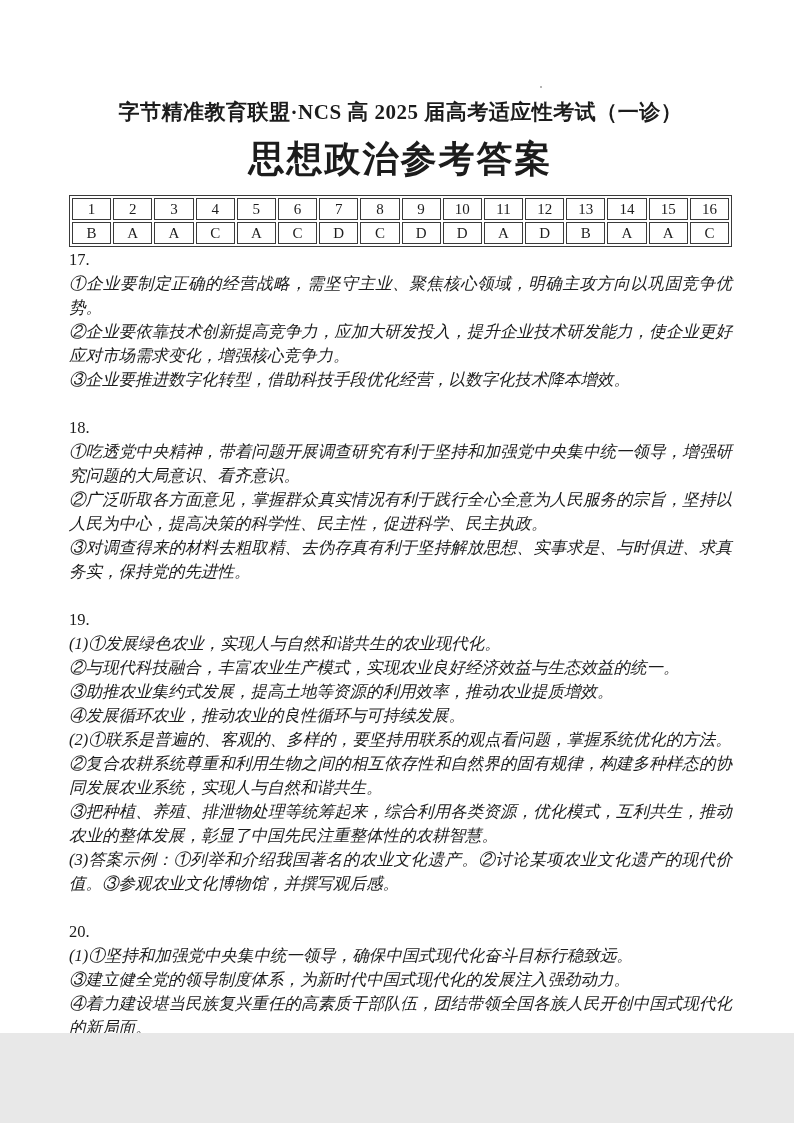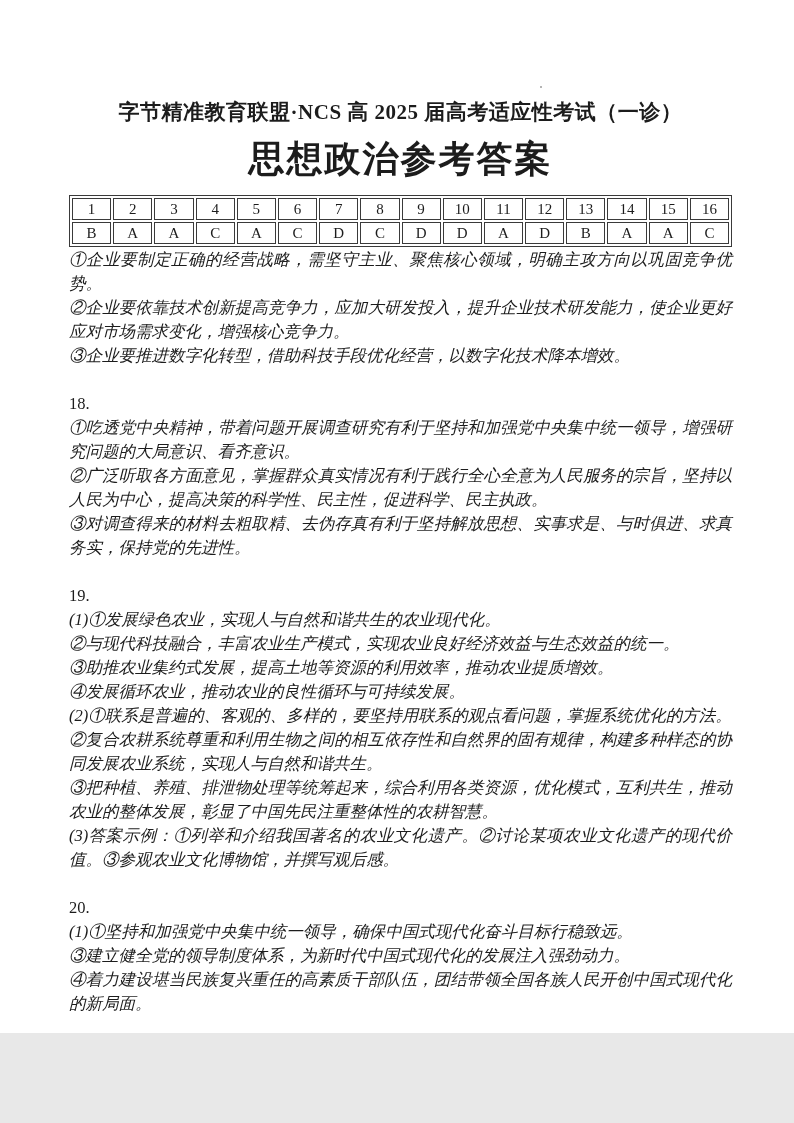--- a/index.html
+++ b/index.html
@@ -136,20 +136,21 @@
           <td>A</td>
           <td>A</td>
           <td>C</td>
         </tr>
       </tbody>
     </table>
 
     <div class="sections">
 
       <div class="section">
+        <div class="sec-num">17.</div>
         <p>①企业要制定正确的经营战略，需坚守主业、聚焦核心领域，明确主攻方向以巩固竞争优势。</p>
         <p>②企业要依靠技术创新提高竞争力，应加大研发投入，提升企业技术研发能力，使企业更好应对市场需求变化，增强核心竞争力。</p>
         <p>③企业要推进数字化转型，借助科技手段优化经营，以数字化技术降本增效。</p>
       </div>
 
       <div class="section">
         <div class="sec-num">18.</div>
         <p>①吃透党中央精神，带着问题开展调查研究有利于坚持和加强党中央集中统一领导，增强研究问题的大局意识、看齐意识。</p>
         <p>②广泛听取各方面意见，掌握群众真实情况有利于践行全心全意为人民服务的宗旨，坚持以人民为中心，提高决策的科学性、民主性，促进科学、民主执政。</p>
         <p>③对调查得来的材料去粗取精、去伪存真有利于坚持解放思想、实事求是、与时俱进、求真务实，保持党的先进性。</p>

